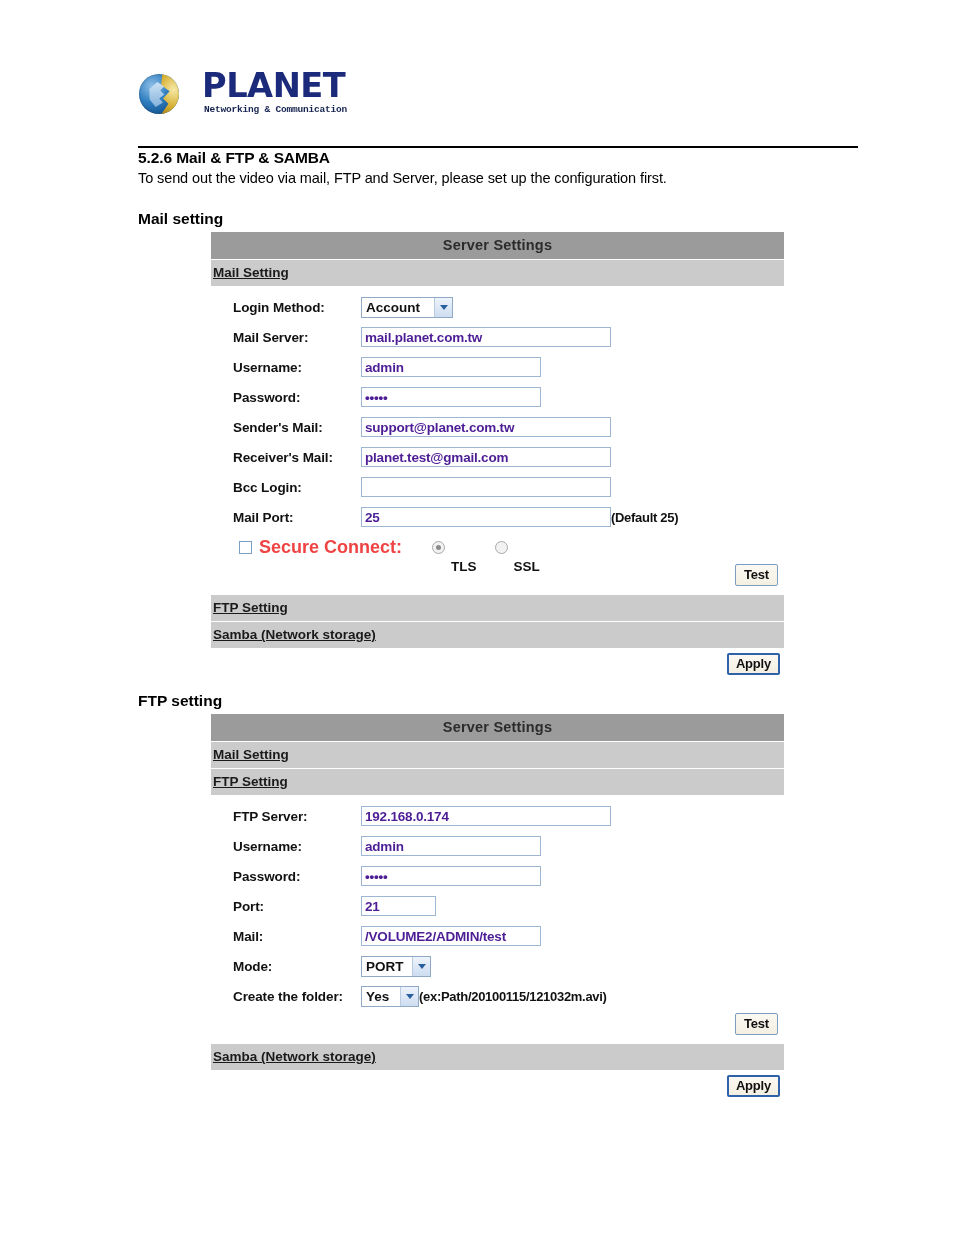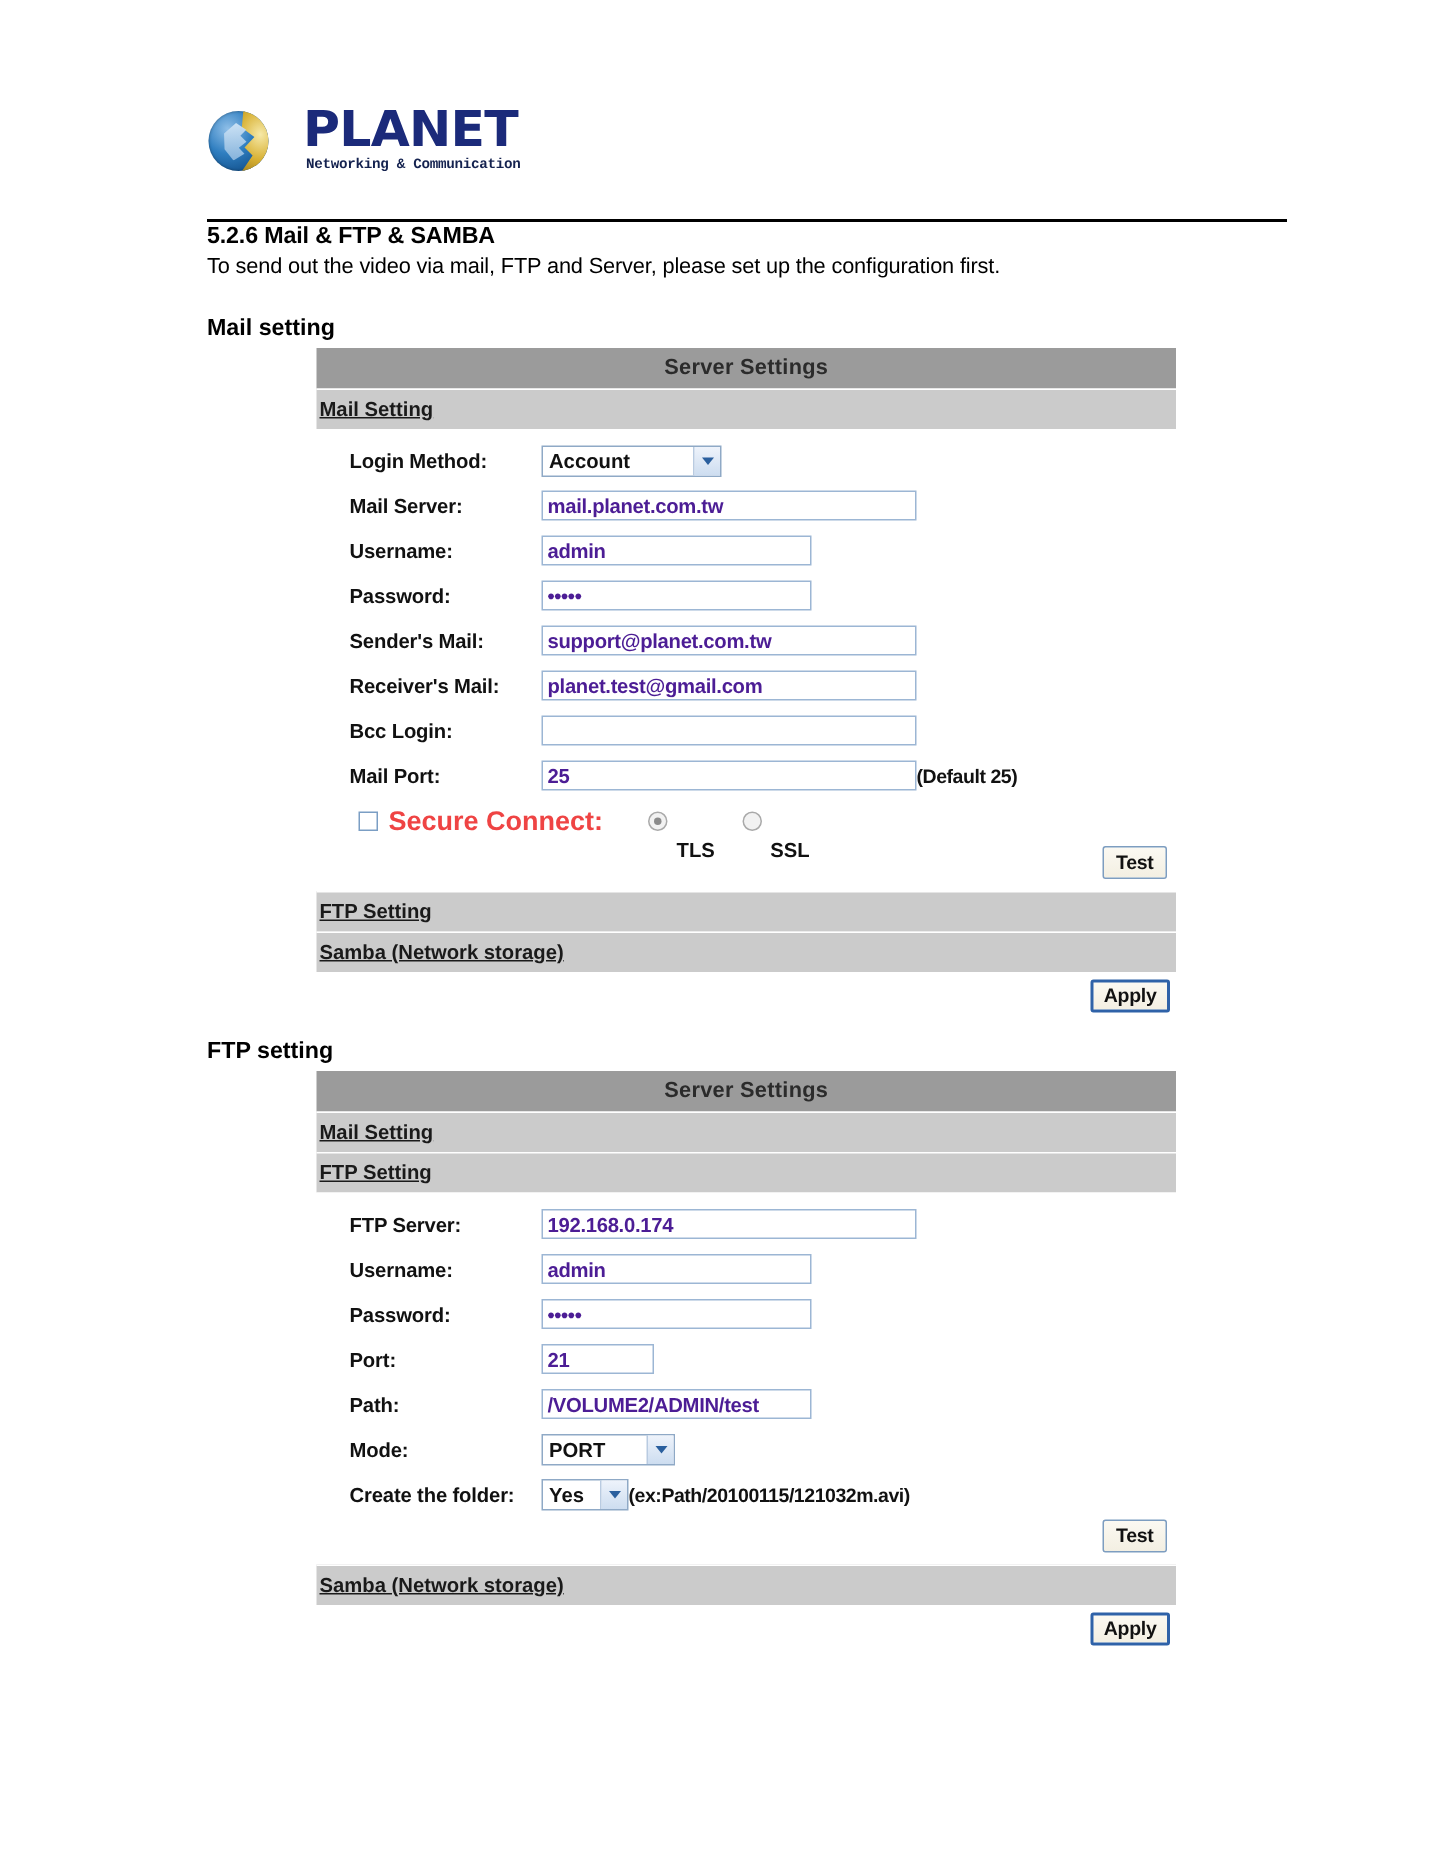--- a/index.html
+++ b/index.html
@@ -216,22 +216,22 @@
     display: flex;
     align-items: center;
     justify-content: center;
   }
   .sel .chev {
     width: 0; height: 0;
     border-left: 4px solid transparent;
     border-right: 4px solid transparent;
     border-top: 5px solid #2a5f9e;
   }
-  .sel-acct { width: 120px; }
-  .sel-sm   { width: 89px; }
+  .sel-acct { width: 92px; }
+  .sel-sm   { width: 70px; }
   .sel-xs   { width: 58px; }
 
   
   .cbrow { display: flex; align-items: center; height: 30px; padding-left: 28px; }
   .cbox {
     width: 13px; height: 13px;
     box-sizing: border-box;
     border: 1px solid #7b9ec4;
     background: #ffffff;
     margin-right: 7px;
@@ -419,21 +419,21 @@
       <div class="label">Password:</div>
       <input class="tb w180" type="text" value="•••••" style="">
     </div>
 
     <div class="row">
       <div class="label">Port:</div>
       <input class="tb w75" type="text" value="21" style="">
     </div>
 
     <div class="row">
-      <div class="label">Path:</div>
+      <div class="label">Mail:</div>
       <input class="tb w180" type="text" value="/VOLUME2/ADMIN/test" style="">
     </div>
 
     <div class="row">
       <div class="label">Mode:</div>
       <div class="sel sel-sm">
         <span>PORT</span>
         <span class="arrow-btn">
             <i class="chev"></i>
           </span>

